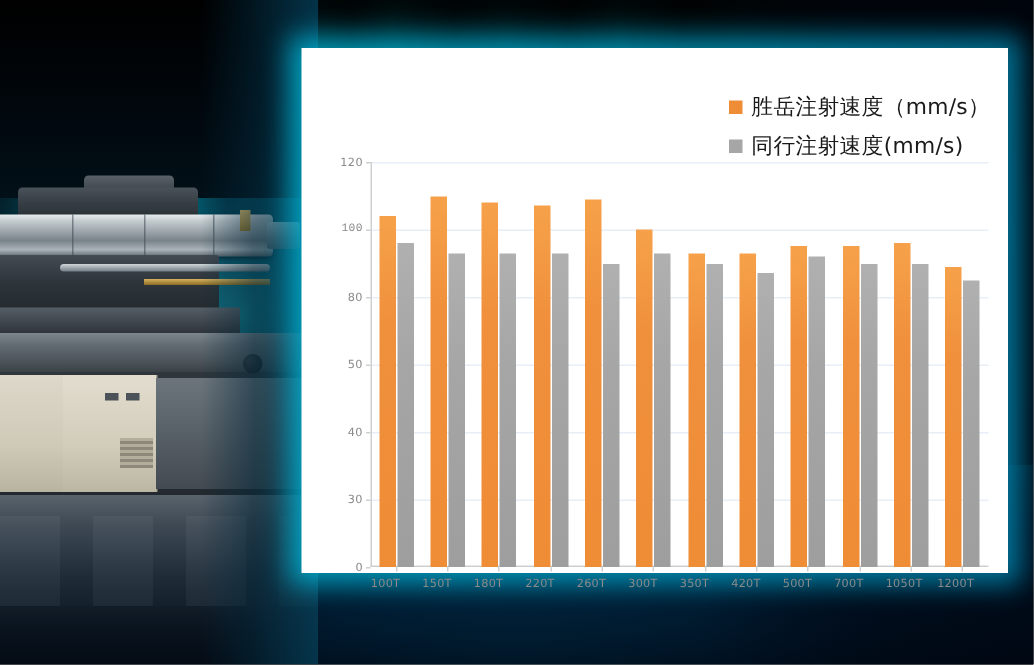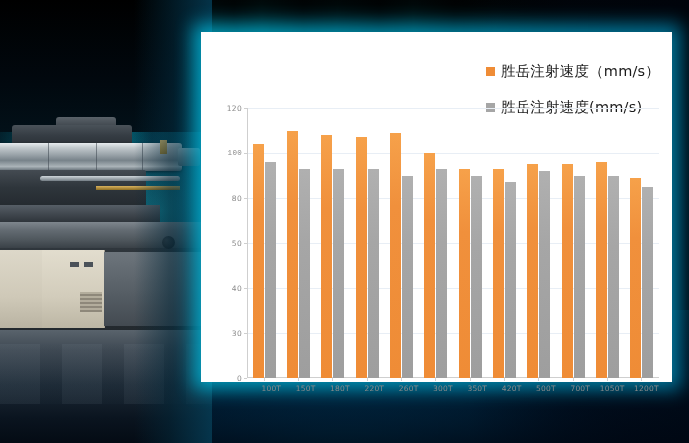--- a/index.html
+++ b/index.html
@@ -85,21 +85,21 @@
     background:linear-gradient(90deg,rgba(2,20,30,0) 0%,rgba(3,40,58,.55) 45%,rgba(5,60,85,.85) 100%);}
 
   
   .panel-glow{position:absolute;left:193px;top:24px;width:488px;height:366px;
     background:linear-gradient(90deg,rgba(0,200,235,.85),rgba(0,170,220,.75));
     filter:blur(9px);opacity:.85;border-radius:2px;}
 
   
   .panel{position:absolute;left:201px;top:32px;width:471px;height:350px;background:#fff;}
 
-  .legend{position:absolute;right:12px;top:30px;display:flex;flex-direction:column;gap:17px;align-items:flex-start;}
+  .legend{position:absolute;right:12px;top:30px;display:flex;flex-direction:column;gap:7px;align-items:flex-start;}
   .lg-row{display:flex;align-items:center;gap:6px;white-space:nowrap;}
   .lg-swatch{width:9px;height:9px;flex:0 0 auto;}
   .lg-text{font-size:14.5px;color:#1a1a1a;letter-spacing:.2px;
     font-family:"DejaVu Sans","Liberation Sans",sans-serif;}
 
   .plot{position:absolute;left:46px;top:76px;width:412px;height:270px;}
   .grid{position:absolute;inset:0;}
   .gl{position:absolute;left:0;width:100%;height:1px;background:#e8eef5;}
   .axis-y{position:absolute;left:0;top:0;width:1px;height:100%;background:#cfcfcf;}
   .axis-x{position:absolute;left:0;bottom:0;width:100%;height:1px;background:#cfcfcf;}
@@ -108,21 +108,21 @@
   .ytickmark{position:absolute;left:-3px;width:3px;height:1px;background:#cfcfcf;}
 
   .bars{position:absolute;inset:0;display:flex;align-items:flex-end;justify-content:space-around;}
   .group{position:relative;height:100%;display:flex;align-items:flex-end;gap:1px;}
   .bar{width:11px;}
   .bar.o{background:linear-gradient(180deg,#f6a14a 0%,#f0903c 30%,#ef8c36 100%);}
   .bar.g{background:linear-gradient(180deg,#b0b0b0 0%,#a6a6a6 35%,#9e9e9e 100%);}
 
   .xlabels{position:absolute;left:46px;top:352px;width:412px;display:flex;justify-content:space-around;}
   .xl{font-size:7.5px;color:#8a8a8a;font-family:"DejaVu Sans",sans-serif;letter-spacing:.2px;
-     width:34px;text-align:right;}
+     width:34px;text-align:left;}
   .xtickrow{position:absolute;left:46px;top:346px;width:412px;display:flex;justify-content:space-around;}
   .xtick{width:1px;height:3px;background:#cfcfcf;}
 </style>
 </head>
 <body>
 
 <div id="stage">
 
   <div class="bg-base"></div>
   <div class="bg-teal"></div>
@@ -163,21 +163,21 @@
 
   <div class="panel">
 
     <div class="legend">
       <div class="lg-row">
         <span class="lg-swatch" style="background: rgb(239, 140, 54);"></span>
         <span class="lg-text">胜岳注射速度（mm/s）</span>
       </div>
       <div class="lg-row">
         <span class="lg-swatch" style="background: rgb(166, 166, 166);"></span>
-        <span class="lg-text">胜岳注射速度(mm/s)</span>
+        <span class="lg-text">同行注射速度(mm/s)</span>
       </div>
     </div>
 
     <div class="plot">
       <div class="grid" id="gridlines">
           <div class="gl" style="top: 83.3333%;"></div>
           <div class="gl" style="top: 66.6667%;"></div>
           <div class="gl" style="top: 50%;"></div>
           <div class="gl" style="top: 33.3333%;"></div>
           <div class="gl" style="top: 16.6667%;"></div>

